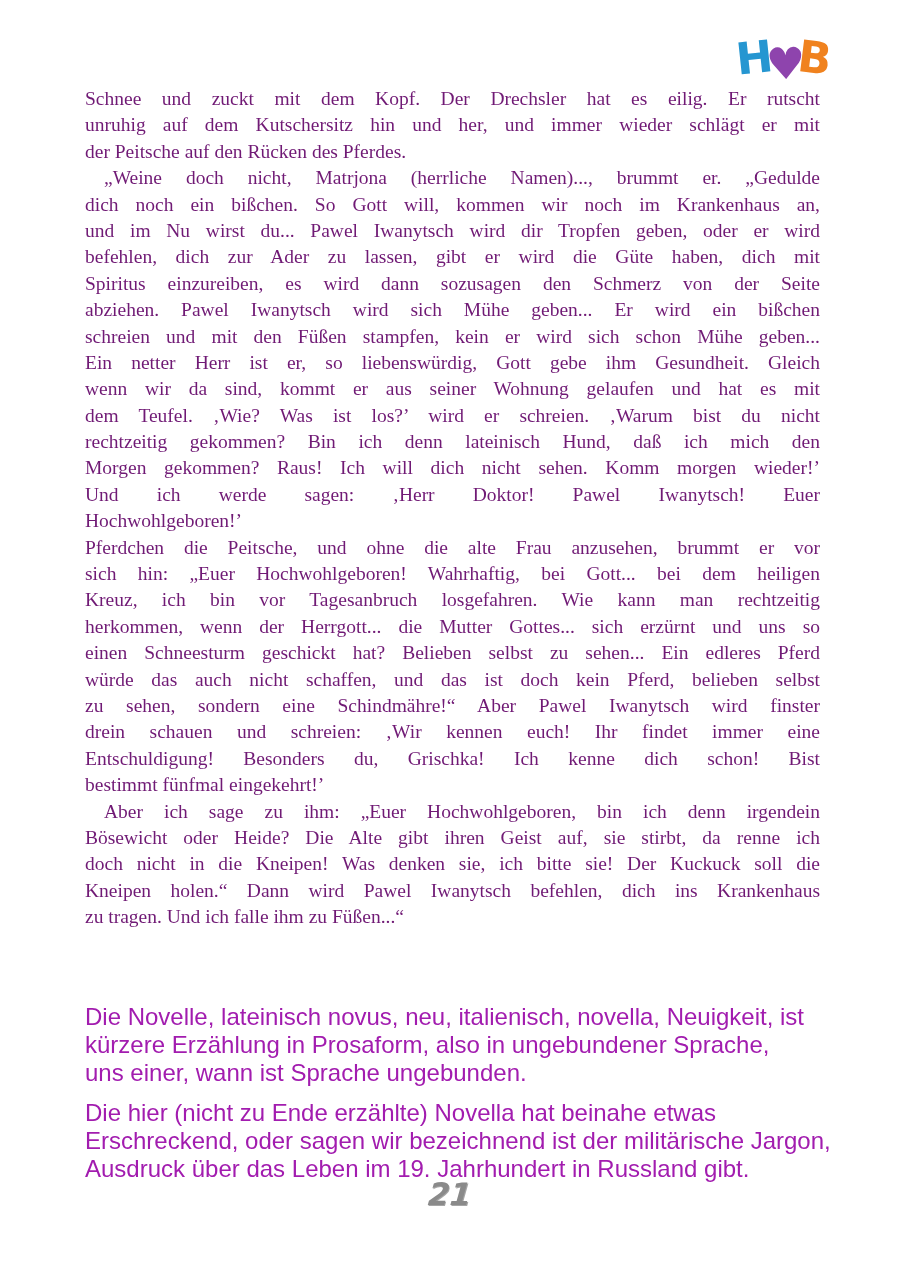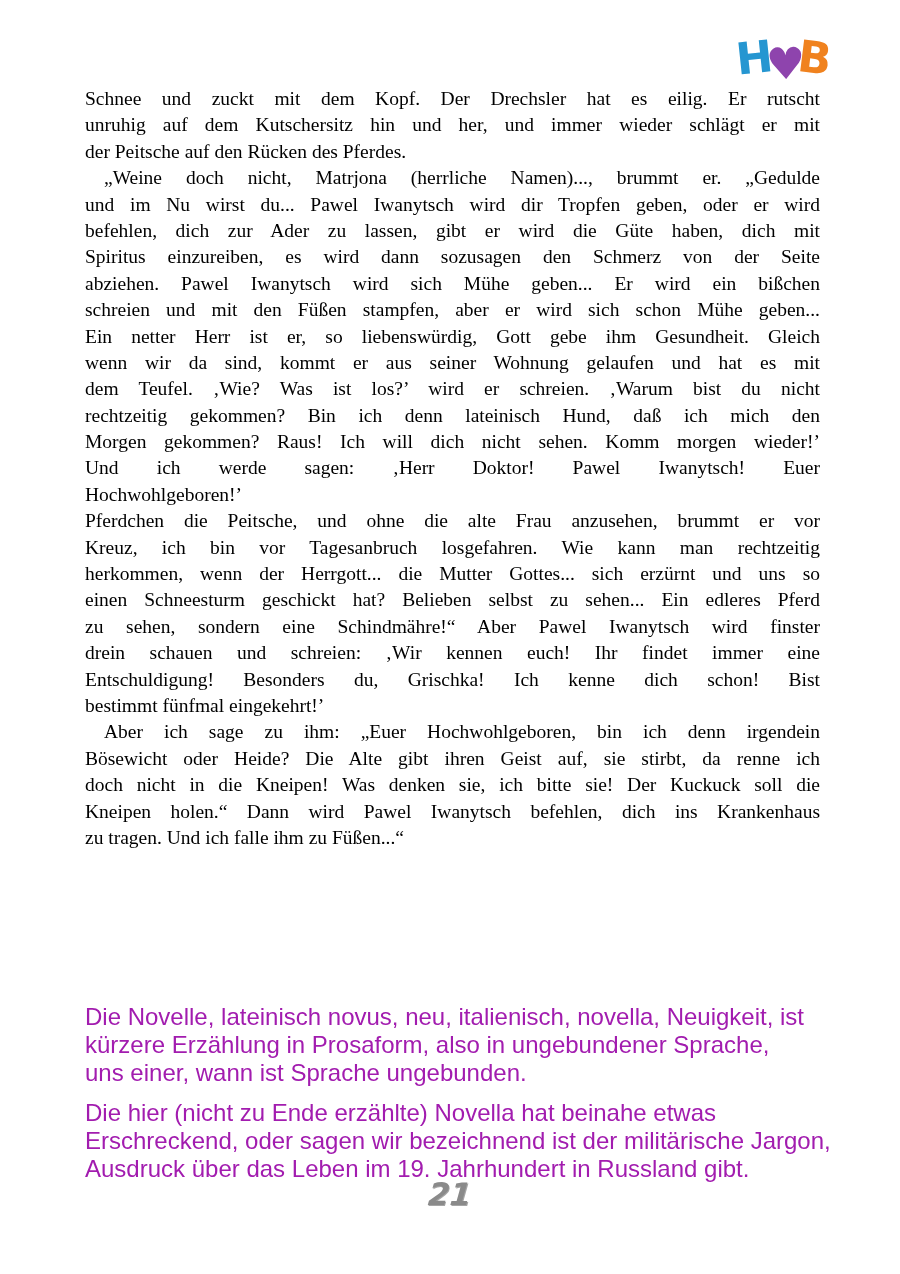--- a/index.html
+++ b/index.html
@@ -25,21 +25,21 @@
   .logo span:nth-child(1) { font-size: 44px; transform: rotate(-6deg); }
   .logo span:nth-child(2) { font-size: 44px; margin: 6px -7px 0 -7px; position: relative; z-index: 1; transform: rotate(-2deg); }
   .logo span:nth-child(3) { font-size: 44px; transform: rotate(7deg); }
 
   
   .story {
     position: absolute;
     left: 85px;
     top: 86px;
     width: 735px;
-    color: #000000;
+    color: #701a75;
     font-family: "Liberation Serif", serif;
     font-size: 19.5px;
     line-height: 26.4px;
   }
   .story-paragraph { margin: 0; }
   .tline {
     text-align: justify;
     text-align-last: justify;
     height: 26.4px;
     overflow: hidden;
@@ -88,38 +88,41 @@
       <span style="color: rgb(240, 130, 30);">B</span>
     </div>
   <div class="story">
       <div class="story-paragraph">
         <div class="tline">Schnee und zuckt mit dem Kopf. Der Drechsler hat es eilig. Er rutscht</div>
         <div class="tline">unruhig auf dem Kutschersitz hin und her, und immer wieder schlägt er mit</div>
         <div class="tline last">der Peitsche auf den Rücken des Pferdes.</div>
       </div>
       <div class="story-paragraph">
         <div class="tline indent">„Weine doch nicht, Matrjona (herrliche Namen)..., brummt er. „Gedulde</div>
+        <div class="tline">dich noch ein bißchen. So Gott will, kommen wir noch im Krankenhaus an,</div>
         <div class="tline">und im Nu wirst du... Pawel Iwanytsch wird dir Tropfen geben, oder er wird</div>
         <div class="tline">befehlen, dich zur Ader zu lassen, gibt er wird die Güte haben, dich mit</div>
         <div class="tline">Spiritus einzureiben, es wird dann sozusagen den Schmerz von der Seite</div>
         <div class="tline">abziehen. Pawel Iwanytsch wird sich Mühe geben... Er wird ein bißchen</div>
-        <div class="tline">schreien und mit den Füßen stampfen, aber er wird sich schon Mühe geben...</div>
+        <div class="tline">schreien und mit den Füßen stampfen, kein er wird sich schon Mühe geben...</div>
         <div class="tline">Ein netter Herr ist er, so liebenswürdig, Gott gebe ihm Gesundheit. Gleich</div>
         <div class="tline">wenn wir da sind, kommt er aus seiner Wohnung gelaufen und hat es mit</div>
         <div class="tline">dem Teufel. ‚Wie? Was ist los?’ wird er schreien. ‚Warum bist du nicht</div>
         <div class="tline">rechtzeitig gekommen? Bin ich denn lateinisch Hund, daß ich mich den</div>
         <div class="tline">Morgen gekommen? Raus! Ich will dich nicht sehen.  Komm morgen wieder!’</div>
         <div class="tline">Und ich werde sagen: ‚Herr Doktor! Pawel Iwanytsch! Euer</div>
         <div class="tline last">Hochwohlgeboren!’</div>
       </div>
       <div class="story-paragraph">
         <div class="tline">Pferdchen die Peitsche, und ohne die alte Frau anzusehen, brummt er vor</div>
+        <div class="tline">sich hin: „Euer Hochwohlgeboren! Wahrhaftig, bei Gott... bei dem heiligen</div>
         <div class="tline">Kreuz, ich bin vor Tagesanbruch losgefahren. Wie kann man rechtzeitig</div>
         <div class="tline">herkommen, wenn der Herrgott... die Mutter Gottes... sich erzürnt und uns so</div>
         <div class="tline">einen Schneesturm geschickt hat? Belieben selbst zu sehen... Ein edleres Pferd</div>
+        <div class="tline">würde das auch nicht schaffen, und das ist doch kein Pferd, belieben selbst</div>
         <div class="tline">zu sehen, sondern eine Schindmähre!“ Aber Pawel Iwanytsch wird finster</div>
         <div class="tline">drein schauen und schreien: ‚Wir kennen euch! Ihr findet immer eine</div>
         <div class="tline">Entschuldigung! Besonders du, Grischka! Ich kenne dich schon! Bist</div>
         <div class="tline last">bestimmt fünfmal eingekehrt!’</div>
       </div>
       <div class="story-paragraph">
         <div class="tline indent">Aber ich sage zu ihm: „Euer Hochwohlgeboren, bin ich denn irgendein</div>
         <div class="tline">Bösewicht oder Heide? Die Alte gibt ihren Geist auf, sie stirbt, da renne ich</div>
         <div class="tline">doch nicht in die Kneipen! Was denken sie, ich bitte sie! Der Kuckuck soll die</div>
         <div class="tline">Kneipen holen.“ Dann wird Pawel Iwanytsch befehlen, dich ins Krankenhaus</div>

